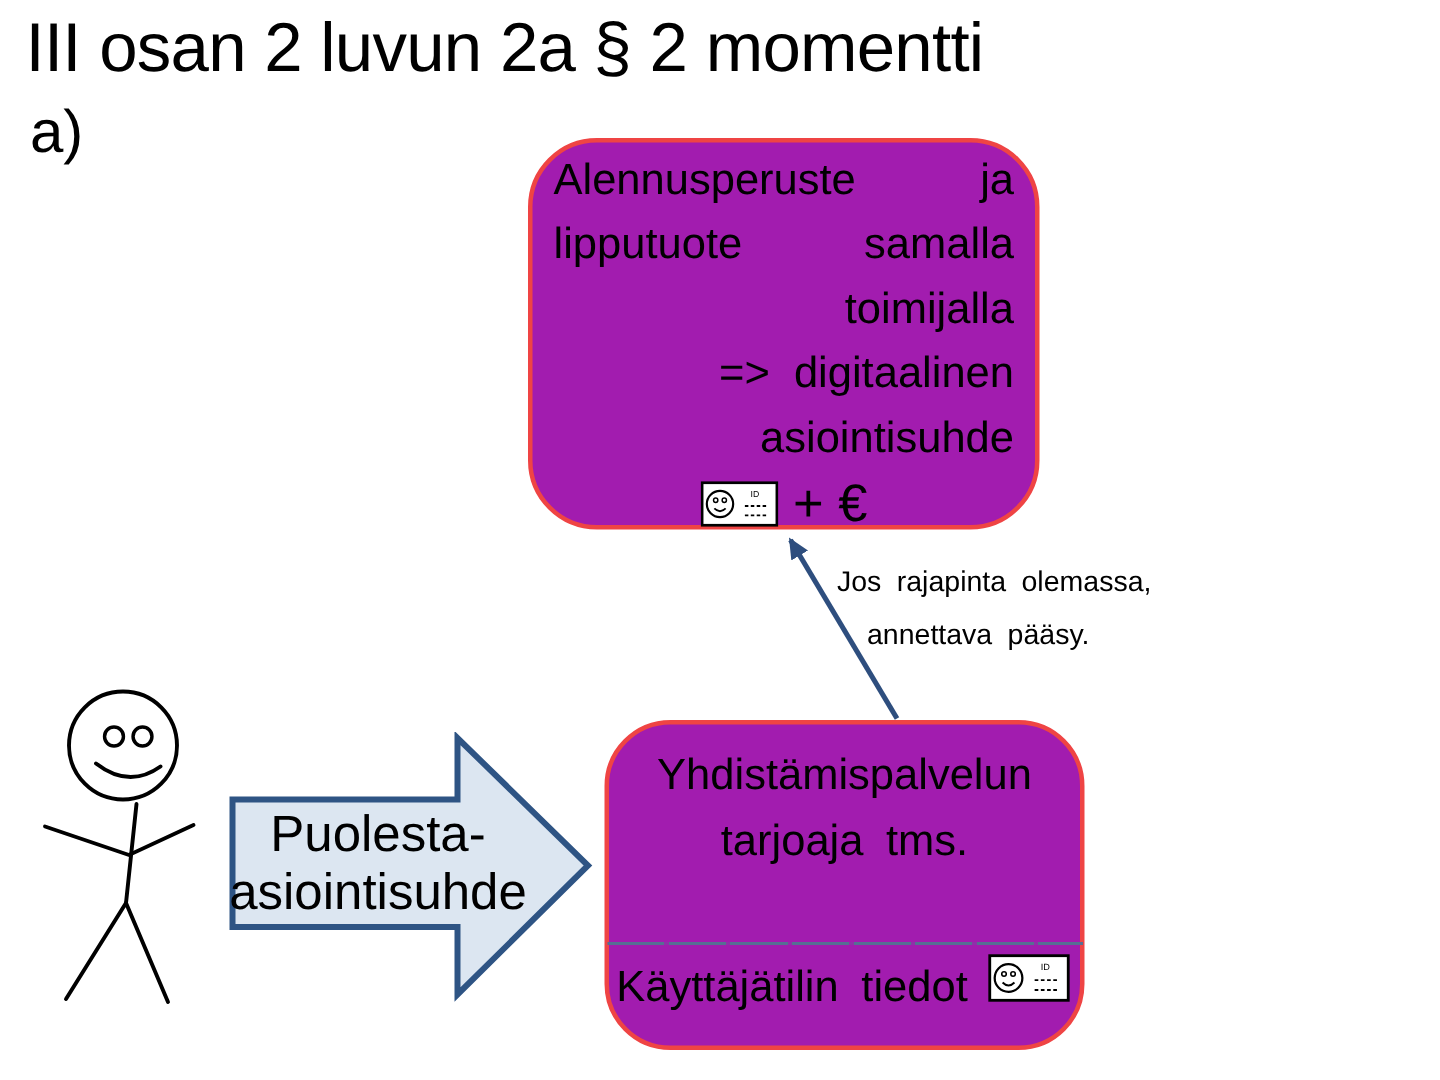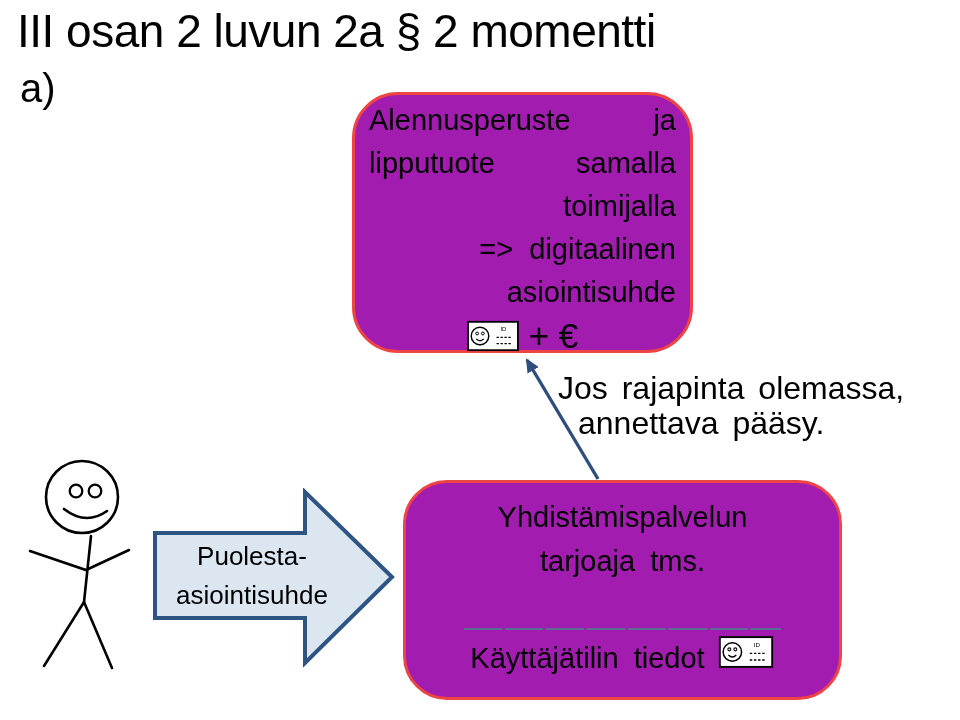--- a/index.html
+++ b/index.html
@@ -23,37 +23,37 @@
   .top-box{
     left:352px;top:92px;width:341px;height:261px;border-radius:46px;
     padding:4px 14px 0;font-size:29px;
   }
   .top-box .bl{height:43px;line-height:43px;text-align:right;white-space:nowrap;}
   .top-box .jl{text-align:justify;text-align-last:justify;}
   .top-box .gap{word-spacing:8px;}
   .price-row{height:43px;display:flex;align-items:center;justify-content:center;gap:10px;}
   .price{font-size:35px;line-height:43px;}
 
-  .annotation{position:absolute;left:558px;top:371px;font-size:32px;line-height:35px;white-space:nowrap;}
+  .annotation{position:absolute;left:558px;top:371px;font-size:19px;line-height:35px;white-space:nowrap;}
   .annotation .a1,.annotation .a2{word-spacing:5px;}
   .annotation .a2{margin-left:20px;}
   .annotation .a3{margin-left:39px;}
 
   .figure-svg{position:absolute;}
   .stick-figure{left:20px;top:450px;}
   .big-arrow{left:150px;top:488px;}
   .connector{left:500px;top:345px;}
 
   .arrow-label{
     position:absolute;left:152px;top:537px;width:200px;
-    text-align:center;font-size:26px;line-height:39px;
+    text-align:center;font-size:34px;line-height:39px;
   }
 
   .bottom-box{
-    left:403px;top:480px;width:439px;height:220px;border-radius:44px;
+    left:403px;top:480px;width:320px;height:220px;border-radius:44px;
     display:flex;flex-direction:column;align-items:center;
     padding-top:12px;font-size:29px;word-spacing:7px;
   }
   .bottom-box .bl{height:44px;line-height:44px;white-space:nowrap;}
   .divider{
     margin-top:45px;width:317px;height:2px;
     background:repeating-linear-gradient(90deg,#566f93 0 38px, rgba(86,111,147,0.25) 38px 41px);
   }
   .account-row{margin-top:6px;height:44px;display:flex;align-items:flex-start;gap:12px;}
 

